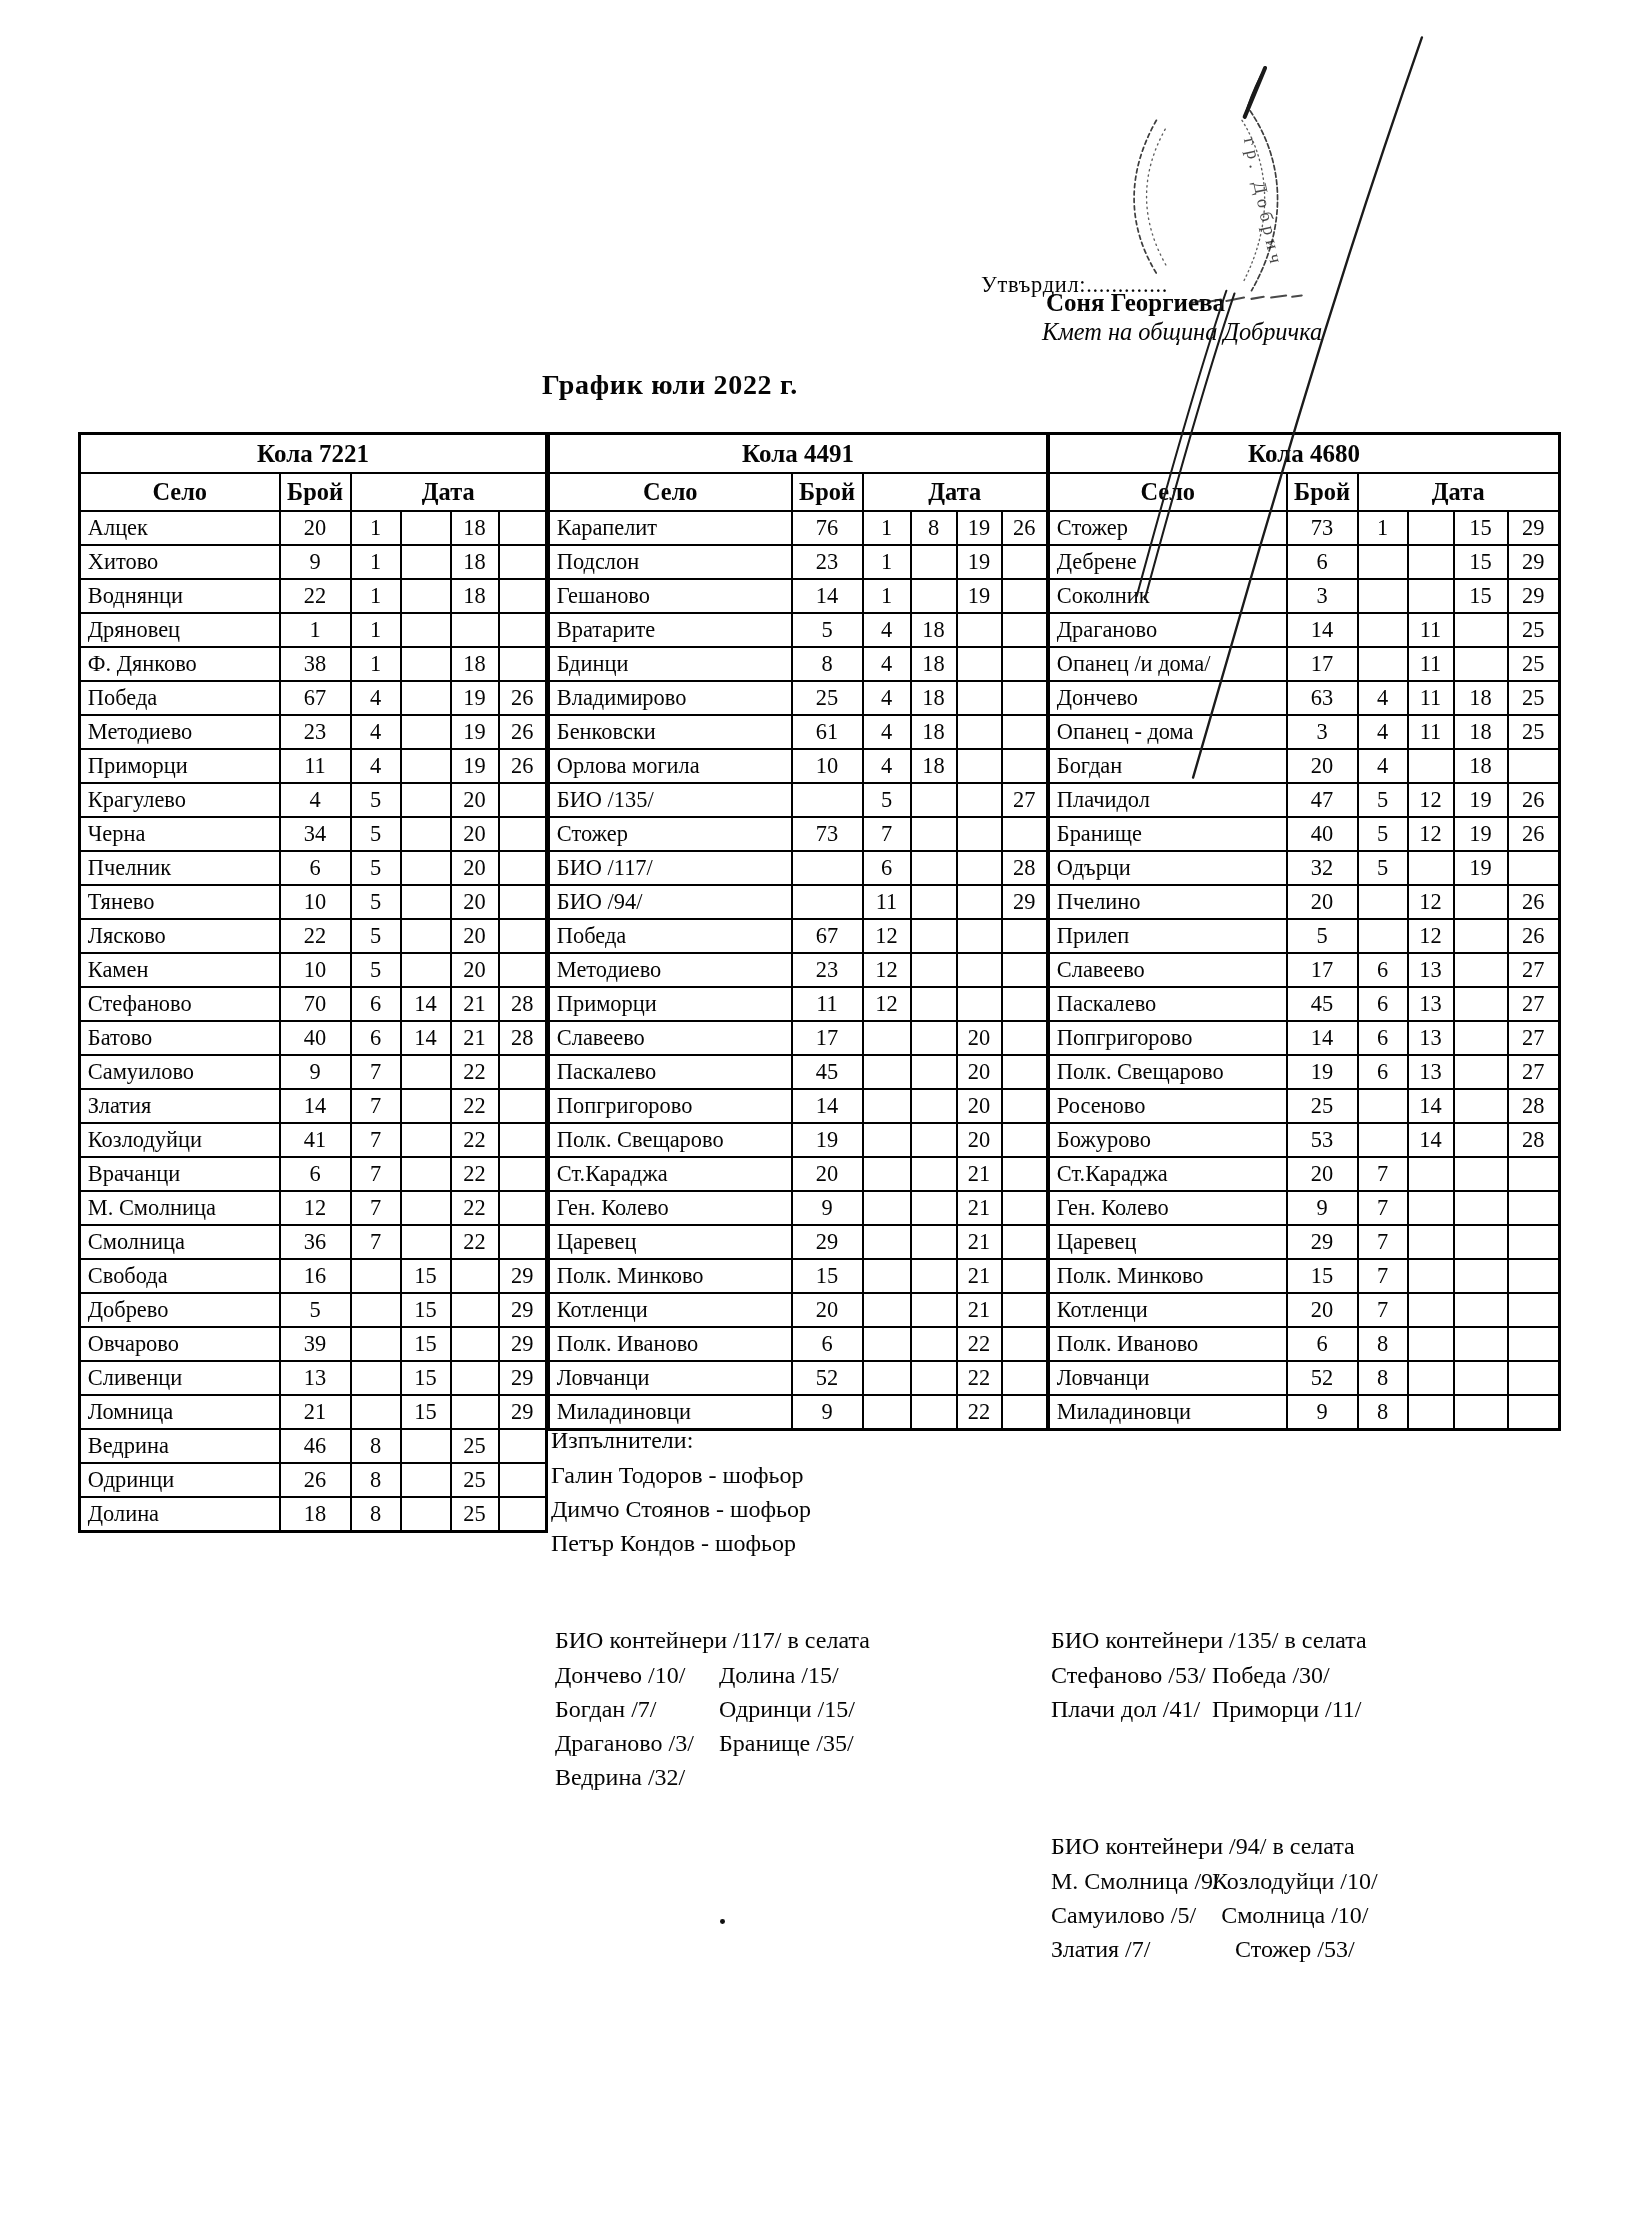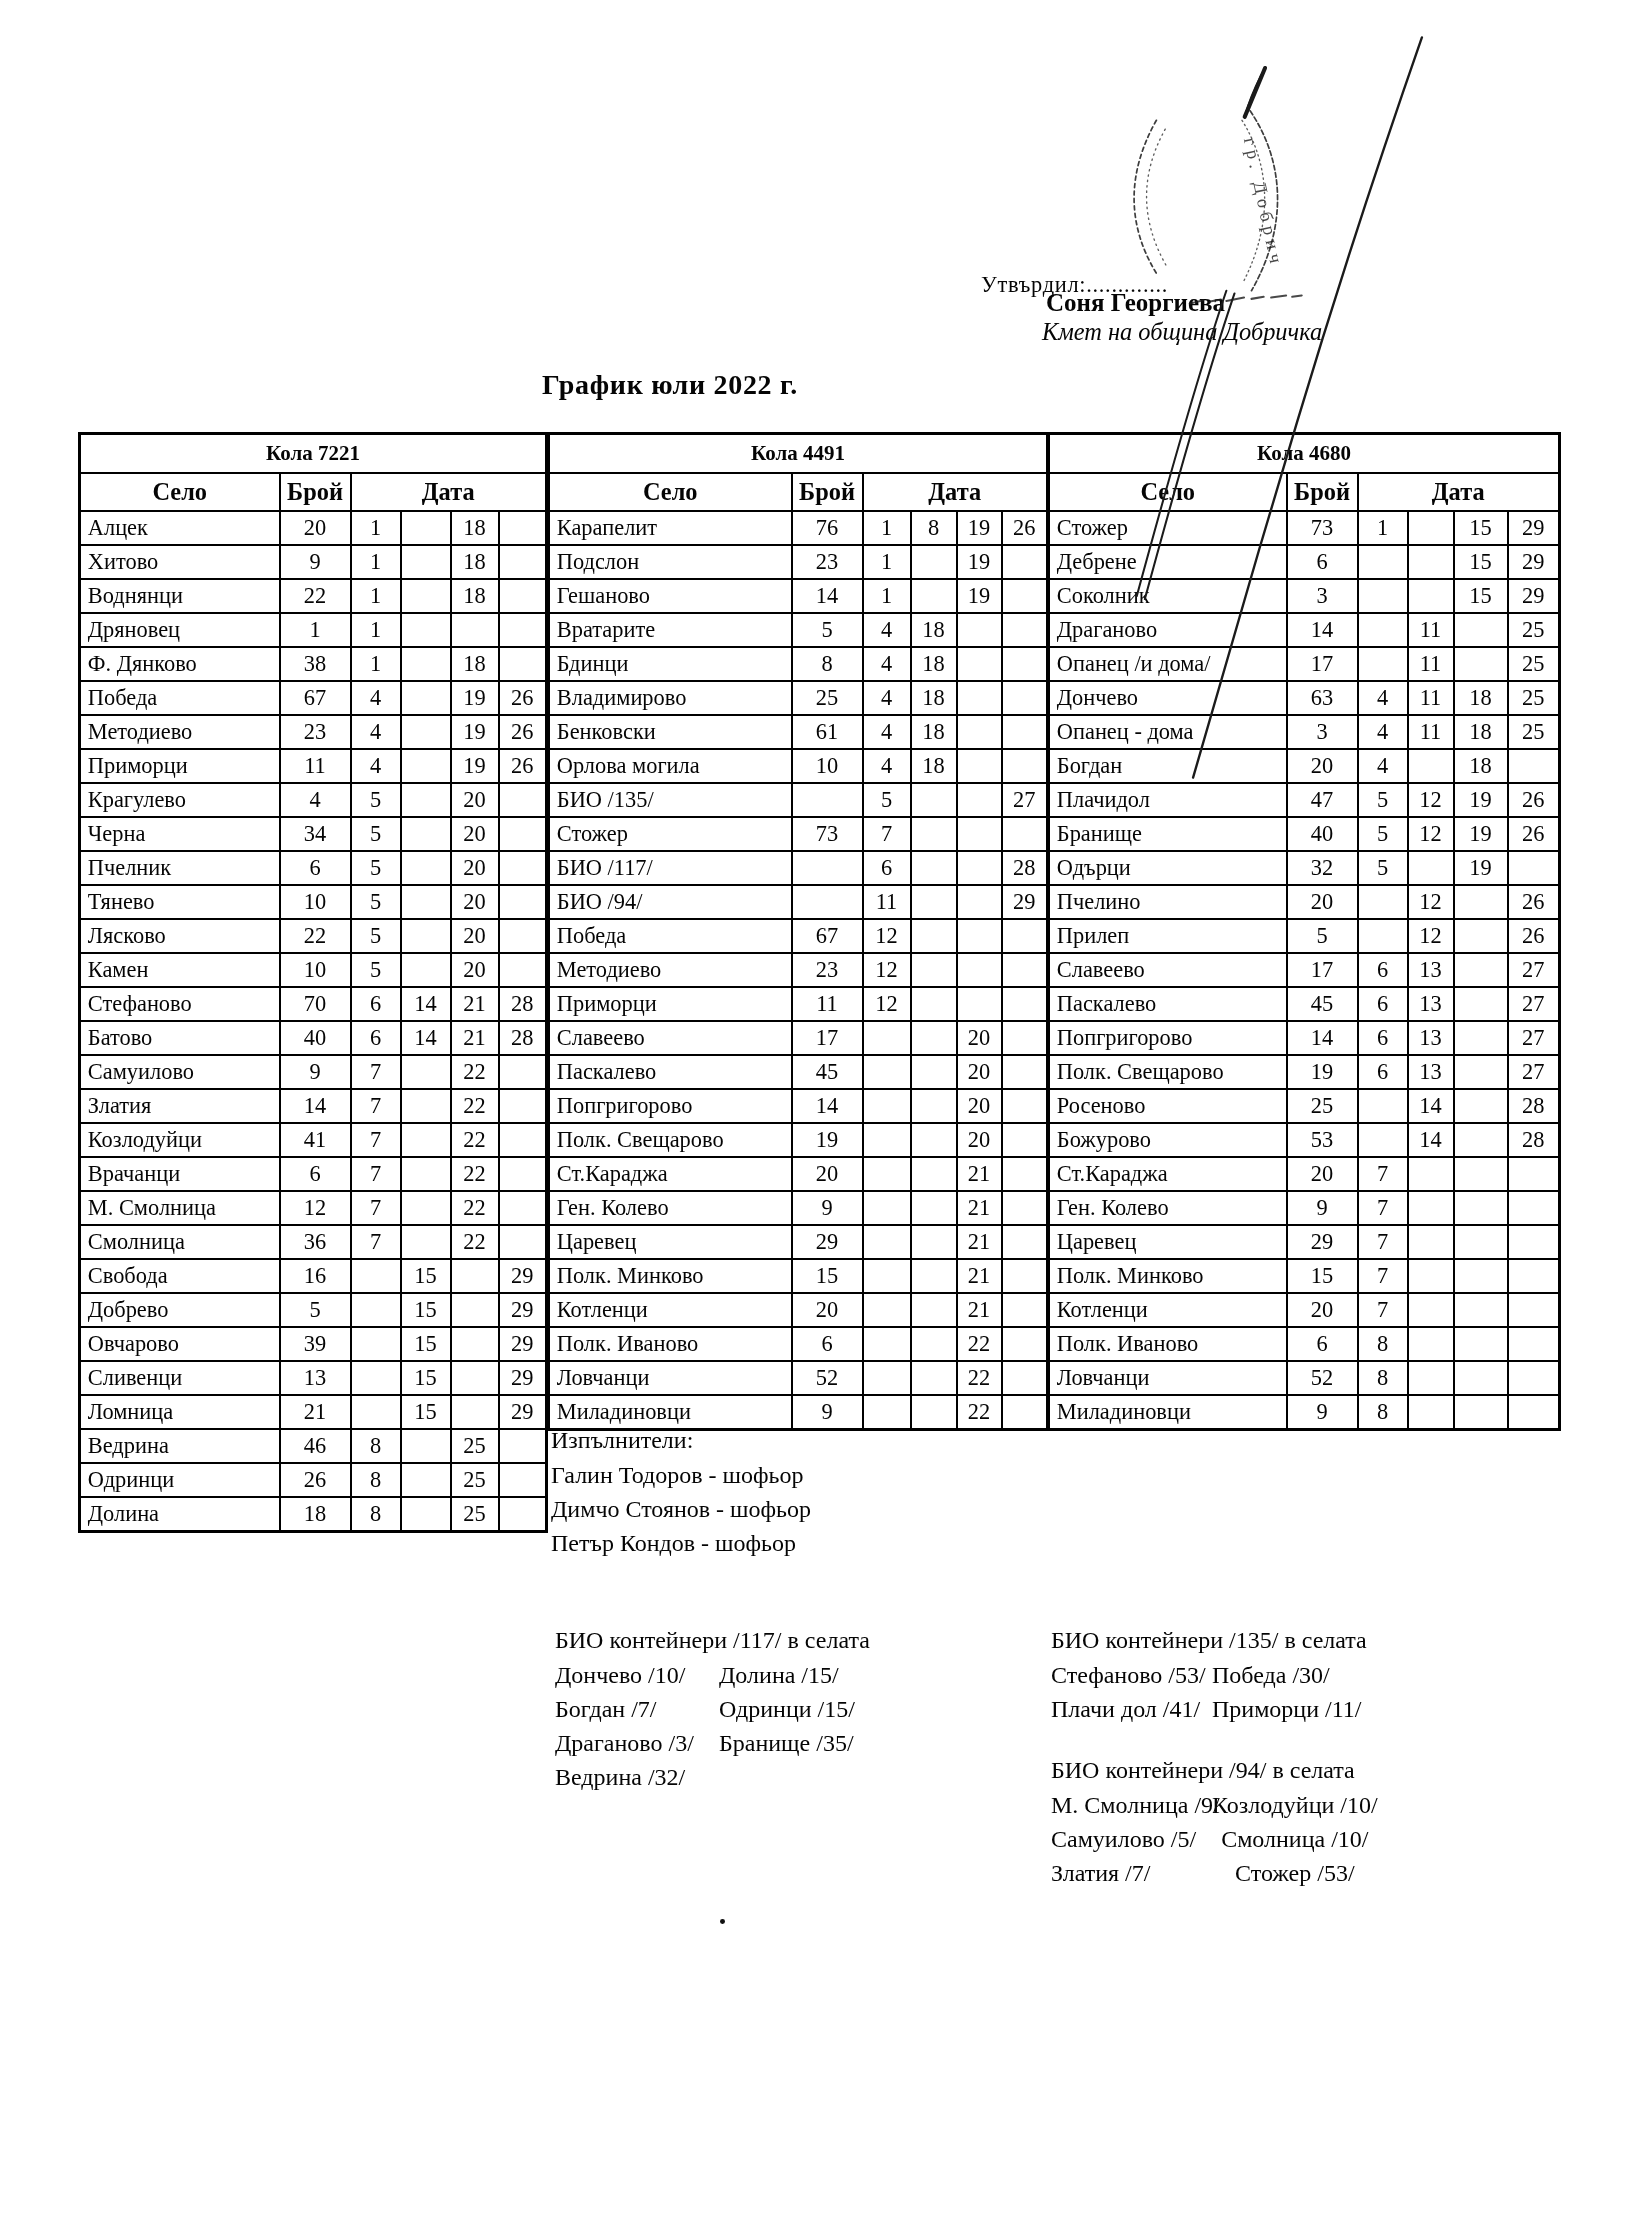--- a/index.html
+++ b/index.html
@@ -8,21 +8,21 @@
   .abs{position:absolute;white-space:nowrap;}
   
   .approval{font-size:22.4px;letter-spacing:0.7px;margin-left:32px;}
   .approver-name{font-size:25px;font-weight:bold;}
   .approver-role{font-size:24.4px;font-style:italic;}
   .doc-title{font-size:28px;font-weight:bold;letter-spacing:0.7px;}
   
   table.sched{position:absolute;top:432px;border-collapse:collapse;table-layout:fixed;}
   table.sched th,table.sched td{border:2px solid #000;overflow:hidden;white-space:nowrap;}
   table.sched{border:3.4px solid #000;}
-  th.car{height:35px;font-size:21px;font-weight:bold;border-bottom:2.7px solid #000;text-align:center;}
+  th.car{height:35px;font-size:25px;font-weight:bold;border-bottom:2.7px solid #000;text-align:center;}
   th.colh{height:34px;font-size:24.4px;font-weight:bold;}
   table.sched td{height:32px;font-size:22.4px;}
   td.selo{text-align:left;padding:0 2.7px 0 6.8px;}
   td.num{text-align:center;padding:0;}
   
   .blk{font-size:24px;line-height:34px;}
   .blk .t{margin-bottom:1.4px;}
   .speck{position:absolute;width:4.8px;height:4.8px;background:#111;border-radius:50%;}
   svg.overlay{position:absolute;left:0;top:0;pointer-events:none;}
   .stamp-txt{font-family:"Liberation Serif",serif;font-size:27px;letter-spacing:7px;fill:#1c1c1c;opacity:.8;}
@@ -812,21 +812,21 @@
           <div>Стефаново /53/</div>
           <div>Плачи дол /41/</div>
         </div>
       <div class="abs" style="left:161px;top:0;">
           <div>Победа /30/</div>
           <div>Приморци /11/</div>
         </div>
     </div>
   </div>
 
-  <div class="abs blk" style="left:1051px;top:1753px;">
+  <div class="abs blk" style="left:1051px;top:1829px;">
     <div class="t">БИО контейнери /94/ в селата</div>
     <div style="position:relative;">
       <div>
           <div>М. Смолница /9/</div>
           <div>Самуилово /5/</div>
           <div>Златия /7/</div>
         </div>
       <div class="abs" style="left:161px;top:0;text-align:center;">
           <div>Козлодуйци /10/</div>
           <div>Смолница /10/</div>

